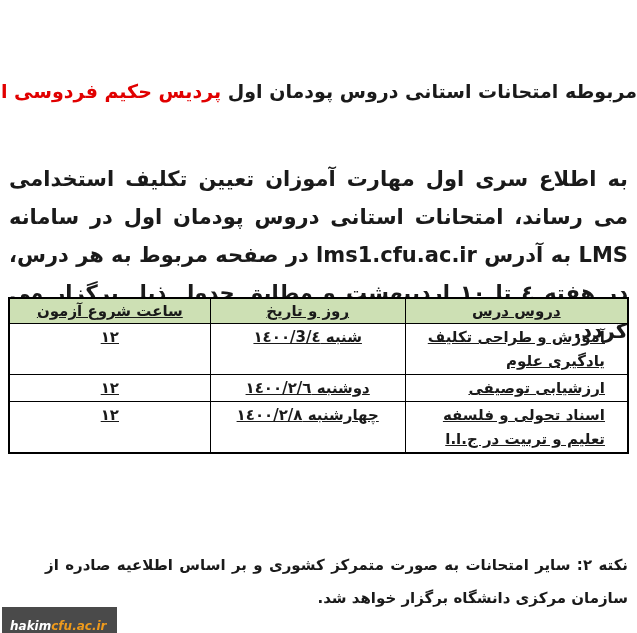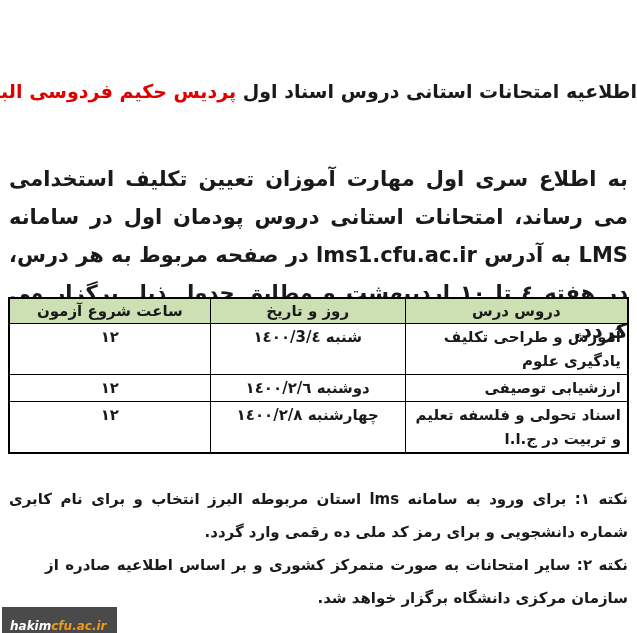--- a/index.html
+++ b/index.html
@@ -45,26 +45,26 @@
     border-collapse:collapse;
     border:2px solid #000;
     font-size:15px;
   }
   table.exam-table th, table.exam-table td{
     border:1px solid #000;
     line-height:24px;
   }
   table.exam-table th{
     background:var(--table-header-green);
-    height:24px; text-align:center; font-size:15px;
+    height:24px; text-align:center; font-size:15px;text-decoration:underline;
   }
   col.col-course{ width:36%; }
   col.col-date{ width:31.5%; }
   col.col-time{ width:32.5%; }
-  table.exam-table td{ vertical-align:top; padding:1px 6px; }
+  table.exam-table td{ vertical-align:top; padding:1px 22px;text-decoration:underline; }
   td.cell-course{ text-align:right; }
   td.cell-date, td.cell-time{ text-align:center; }
   tr.row-tall td{ height:49px; }
   tr.row-short td{ height:27px; }
   .note{
     position:absolute; right:9px; left:9px;
     font-size:15px; line-height:33px;
     text-align:justify;
   }
   .note-1{ top:483px; }
@@ -79,21 +79,21 @@
     color:#ffffff;
     white-space:nowrap;
   }
   .watermark .wm-orange{ color:var(--watermark-orange); }
 </style>
 </head>
 <body>
 
 <div class="doc">
 
-  <h1 class="title"><span>اطلاعیه امتحانات استانی دروس اسناد اول </span><span class="red">پردیس حکیم فردوسی البرز</span></h1>
+  <h1 class="title"><span>مربوطه امتحانات استانی دروس پودمان اول </span><span class="red">پردیس حکیم فردوسی البرز</span></h1>
 
 
   <p class="intro"><span>به اطلاع سری اول مهارت آموزان تعیین تکلیف استخدامی می رساند، امتحانات استانی دروس پودمان اول در سامانه LMS به آدرس lms1.cfu.ac.ir در صفحه مربوط به هر درس، در </span><span class="underline">هفته ٤ تا ١٠ اردیبهشت و</span><span> مطابق جدول ذیل برگزار می گردد.</span></p>
 
   <table class="exam-table">
     <colgroup>
       <col class="col-course">
       <col class="col-date">
       <col class="col-time">
     </colgroup>
@@ -116,18 +116,17 @@
         <td class="cell-time">١٢</td>
       </tr>
       <tr class="row-tall">
         <td class="cell-course">اسناد تحولی و فلسفه تعلیم و تربیت در ج.ا.ا</td>
         <td class="cell-date">چهارشنبه ١٤٠٠/٢/٨</td>
         <td class="cell-time">١٢</td>
       </tr>
     </tbody>
   </table>
 
-  <p class="note note-1">نکته ١: برای ورود به سامانه lms استان مربوطه البرز انتخاب و برای نام کابری شماره دانشجویی و برای رمز کد ملی ده رقمی وارد گردد.</p>
   <p class="note note-2">نکته ٢: سایر امتحانات به صورت متمرکز کشوری و بر اساس اطلاعیه صادره از سازمان مرکزی دانشگاه برگزار خواهد شد.</p>
 
   <div class="watermark"><span>hakim</span><span class="wm-orange">cfu.ac.ir</span></div>
 
 </div>
 
 </body></html>

